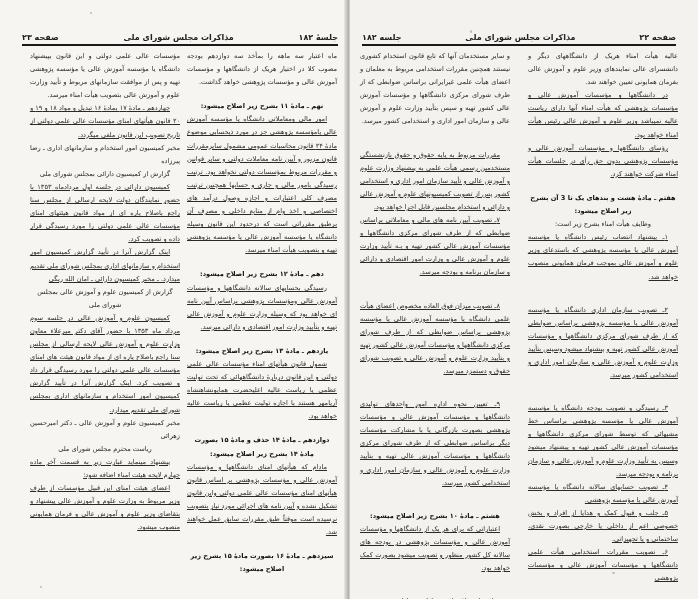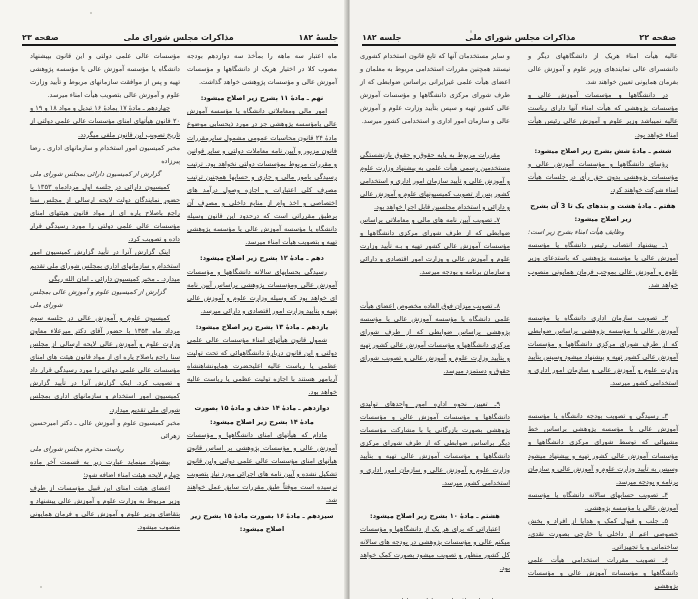--- a/index.html
+++ b/index.html
@@ -30,23 +30,23 @@
   }
   .page.left .header-rule { left: 22px; width: 316px; }
   .page.right .header-rule { left: 12px; width: 314px; }
   .col {
     position: absolute; top: 50px; width: 150px;
     direction: rtl; text-align: justify;
     font-size: 6.6px; line-height: 13.1px; color: #2a2a2a;
   }
   .col p { margin: 0; }
   .col .indent { text-indent: 10px; text-decoration: underline; }
-  .col .heading { font-weight: bold; text-align: center; color: #111; margin-top: 3px; }
+  .col .heading { font-weight: bold; text-align: center; color: #111; margin-top: 11px; }
   .col .spaced { margin-top: 20px; }
-  .col .signature { text-align: left; font-style: italic; }
+  .col .signature { text-align: center; }
   .page.left .col.c1 { left: 187px; }  
   .page.left .col.c2 { left: 22px; margin-left: 8px; }   
   .page.right .col.c3 { left: 178px; } 
   .page.right .col.c4 { left: 10px; }  
   .speck { position: absolute; background: #bdbcb6; border-radius: 50%; }
 </style>
 </head>
 <body>
 
 <div class="spread">
@@ -96,40 +96,39 @@
     <div class="header">
       <span>صفحه ۲۲</span>
       <span>مذاکرات مجلس شورای ملی</span>
       <span>جلسه ۱۸۲</span>
     </div>
     <div class="header-rule"></div>
 
     <div class="col c3">
       <p>عالیه هیأت امناء هریک از دانشگاههای دیگر و دانشسرای عالی نمایندهای وزیر علوم و آموزش عالی بفرمان همایونی تعیین خواهند شد.</p>
       <p class="indent">در دانشگاهها و مؤسسات آموزش عالی و مؤسسات پژوهشی که هیأت امناء آنها دارای ریاست عالیه نمیباشد وزیر علوم و آموزش عالی رئیس هیأت امناء خواهد بود.</p>
-      <p class="heading">ششم ـ مادهٔ شش بشرح زیر اصلاح میشود:</p>
       <p class="indent">رؤسای دانشگاهها و مؤسسات آموزش عالی و مؤسسات پژوهشی بدون حق رأی در جلسات هیأت امناء شرکت خواهند کرد.</p>
       <p class="heading">هفتم ـ مادهٔ هشت و بندهای یک تا 3 آن بشرح زیر اصلاح میشود:</p>
       <p class="signature">وظایف هیأت امناء بشرح زیر است:</p>
       <p class="indent">۱ـ پیشنهاد انتصاب رئیس دانشگاه یا مؤسسه آموزش عالی یا مؤسسه پژوهشی که باستدعای وزیر علوم و آموزش عالی بموجب فرمان همایونی منصوب خواهد شد.</p>
       <p class="indent spaced">۲ـ تصویب سازمان اداری دانشگاه یا مؤسسه آموزش عالی یا مؤسسه پژوهشی براساس ضوابطی که از طرف شورای مرکزی دانشگاهها و مؤسسات آموزش عالی کشور تهیه و پیشنهاد میشود وسپس بتأیید وزارت علوم و آموزش عالی و سازمان امور اداری و استخدامی کشور میرسد.</p>
       <p class="indent spaced">۳ـ رسیدگی و تصویب بودجه دانشگاه یا مؤسسه آموزش عالی یا مؤسسه پژوهشی براساس خط مشیهائی که توسط شورای مرکزی دانشگاهها و مؤسسات آموزش عالی کشور تهیه و پیشنهاد میشود وسپس به تأیید وزارت علوم و آموزش عالی و سازمان برنامه و بودجه میرسد.</p>
       <p class="indent">۴ـ تصویب حسابهای سالانه دانشگاه یا مؤسسه آموزش عالی یا مؤسسه پژوهشی.</p>
       <p class="indent">۵ـ جلب و قبول کمک و هدایا از افراد و بخش خصوصی اعم از داخلی یا خارجی بصورت نقدی، ساختمانی و یا تجهیزاتی.</p>
       <p class="indent">۶ـ تصویب مقررات استخدامی هیأت علمی دانشگاهها و مؤسسات آموزش عالی و مؤسسات پژوهشی</p>
     </div>
 
     <div class="col c4">
       <p>و سایر مستخدمان آنها که تابع قانون استخدام کشوری نیستند همچنین مقررات استخدامی مربوط به معلمان و اعضای هیأت علمی غیرایرانی براساس ضوابطی که از طرف شورای مرکزی دانشگاهها و مؤسسات آموزش عالی کشور تهیه و سپس بتأیید وزارت علوم و آموزش عالی و سازمان امور اداری و استخدامی کشور میرسد.</p>
       <p class="indent spaced">مقررات مربوط به پایه حقوق و حقوق بازنشستگی مستخدمین رسمی هیأت علمی به پیشنهاد وزارت علوم و آموزش عالی و تأیید سازمان امور اداری و استخدامی کشور پس از تصویب کمیسیونهای علوم و آموزش عالی و دارائی و استخدام مجلسین قابل اجرا خواهد بود.</p>
       <p class="indent">۷ـ تصویب آیین نامه های مالی و معاملاتی براساس ضوابطی که از طرف شورای مرکزی دانشگاهها و مؤسسات آموزش عالی کشور تهیه و بـه تأیید وزارت علوم و آموزش عالی و وزارت امور اقتصادی و دارائی و سازمان برنامه و بودجه میرسد.</p>
       <p class="indent spaced">۸ـ تصویب میزان فوق العاده مخصوص اعضای هیأت علمی دانشگاه یا مؤسسه آموزش عالی یا مؤسسه پژوهشی براساس ضوابطی که از طرف شورای مرکزی دانشگاهها و مؤسسات آموزش عالی کشور تهیه و بتأیید وزارت علوم و آموزش عالی و تصویب شورای حقوق و دستمزد میرسد.</p>
       <p class="indent spaced">۹ـ تعیین نحوه اداره امور واحدهای تولیدی دانشگاهها و مؤسسات آموزش عالی و مؤسسات پژوهشی بصورت بازرگانی یا با مشارکت مؤسسات دیگر براساس ضوابطی که از طرف شورای مرکزی دانشگاهها و مؤسسات آموزش عالی تهیه و بتأیید وزارت علوم و آموزش عالی و سازمان امور اداری و استخدامی کشور میرسد.</p>
       <p class="heading spaced">هشتم ـ مادهٔ ۱۰ بشرح زیر اصلاح میشود:</p>
-      <p class="indent">اعتباراتی که برای هر یک از دانشگاهها و مؤسسات میکنم عالی و مؤسسات پژوهشی در بودجه های سالانه کل کشور منظور و تصویب میشود بصورت کمک خواهد بود.</p>
+      <p class="indent">اعتباراتی که برای هر یک از دانشگاهها و مؤسسات آموزش عالی و مؤسسات پژوهشی در بودجه های سالانه کل کشور منظور و تصویب میشود بصورت کمک خواهد بود.</p>
       <p class="indent spaced">وزارت امور اقتصادی و دارائی در اول هرسه</p>
     </div>
   </div>
 
   <div class="speck" style="left:90px;top:12px;width:2px;height:2px;"></div>
   <div class="speck" style="left:470px;top:30px;width:2px;height:3px;"></div>
   <div class="speck" style="left:612px;top:572px;width:3px;height:2px;"></div>
   <div class="speck" style="left:40px;top:586px;width:2px;height:2px;"></div>
 </div>
 

